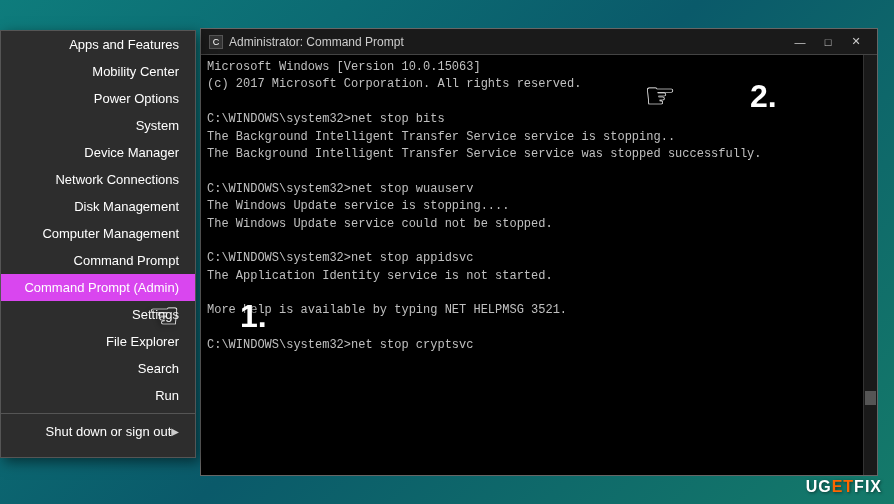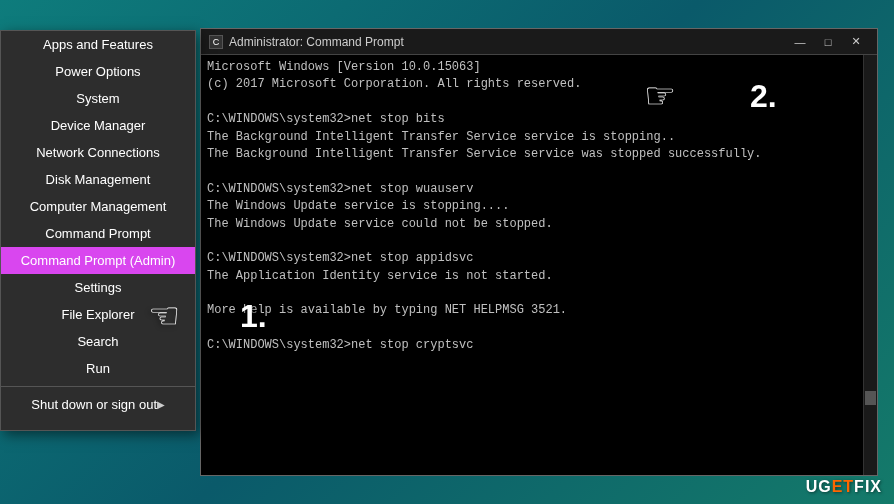--- a/index.html
+++ b/index.html
@@ -27,21 +27,21 @@
       width: 196px;
       background: #2d2d2d;
       border: 1px solid #555;
       z-index: 10;
       box-shadow: 4px 4px 12px rgba(0,0,0,0.5);
     }
 
     .menu-item {
       display: flex;
       align-items: center;
-      justify-content: center;
+      justify-content: flex-end;
       padding: 6px 16px;
       color: #ffffff;
       font-size: 13px;
       cursor: pointer;
       white-space: nowrap;
     }
 
     .menu-item.highlighted {
       background: #d946ef;
     }
@@ -216,20 +216,23 @@
     }
   </style>
 </head>
 <body>
 
 <div class="bg"></div>
 
 <div class="context-menu">
   <div class="menu-item">
     <span>Apps and Features</span>
+  </div>
+  <div class="menu-item">
+    <span>Mobility Center</span>
   </div>
   <div class="menu-item">
     <span>Power Options</span>
   </div>
   <div class="menu-item">
     <span>System</span>
   </div>
   <div class="menu-item">
     <span>Device Manager</span>
   </div>

